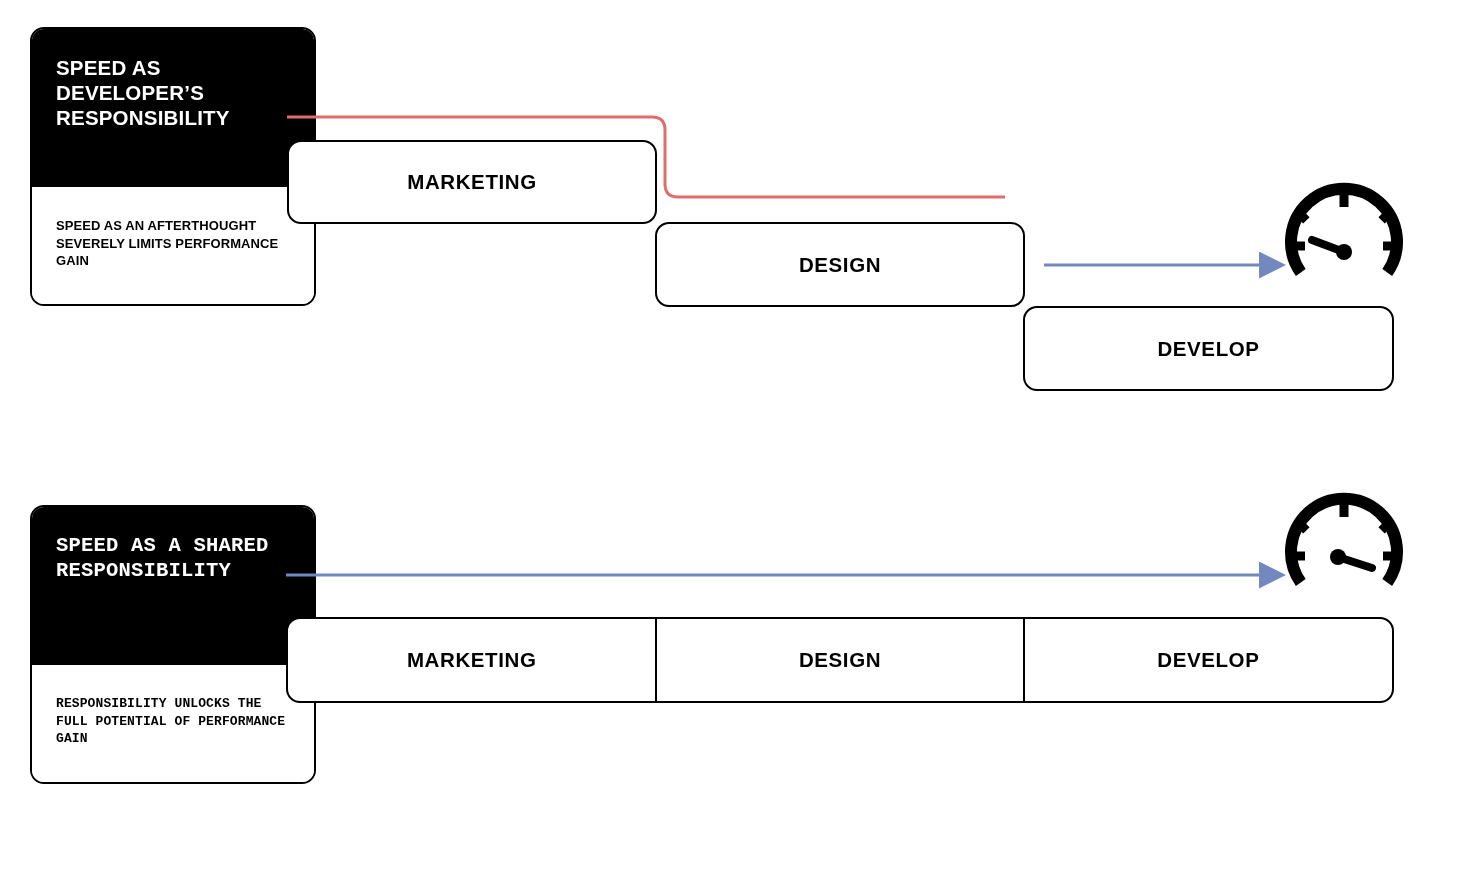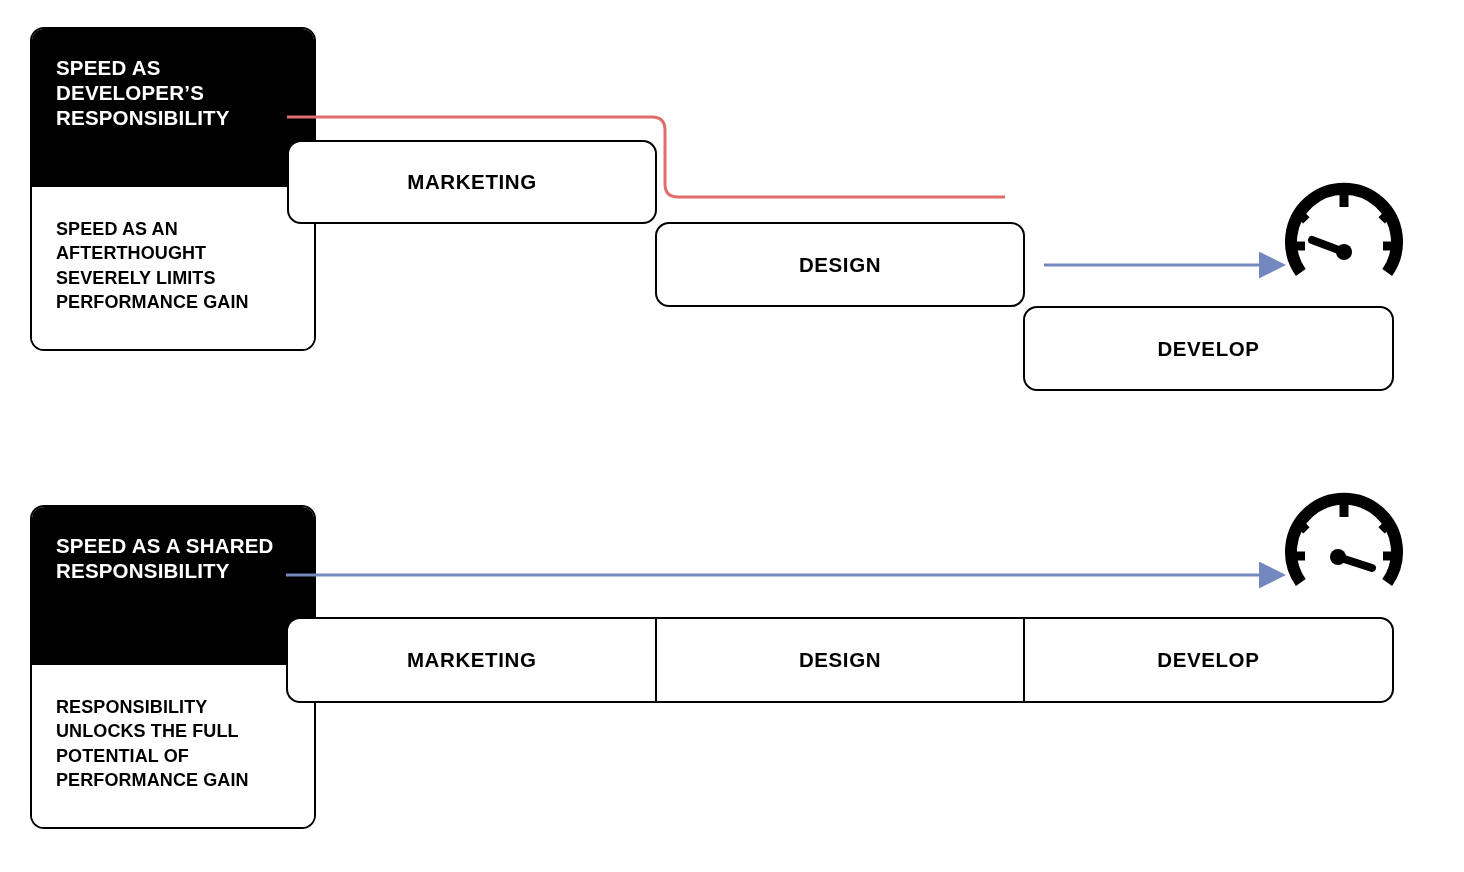--- a/index.html
+++ b/index.html
@@ -31,27 +31,27 @@
     padding: 26px 22px 26px 24px;
     font-size: 20.5px;
     font-weight: bold;
     line-height: 1.22;
     letter-spacing: 0.2px;
   }
   .info-card .card-body {
     background: #ffffff;
     color: #000000;
     padding: 30px 18px 34px 24px;
-    font-size: 18px;
+    font-size: 13px;
     font-weight: bold;
     line-height: 1.36;
     letter-spacing: 0.1px;
   }
   #card-top { left: 30px; top: 27px; }
-  #card-bottom { left: 30px; top: 505px; }
+  #card-bottom { left: 30px; top: 505px; font-family: Liberation Mono, monospace; }
   #card-top .card-head { min-height: 158px; }
   #card-bottom .card-head { min-height: 158px; }
 
   
   .stage-box {
     position: absolute;
     border: 2.5px solid #000000;
     border-radius: 14px;
     background: #ffffff;
     display: flex;

